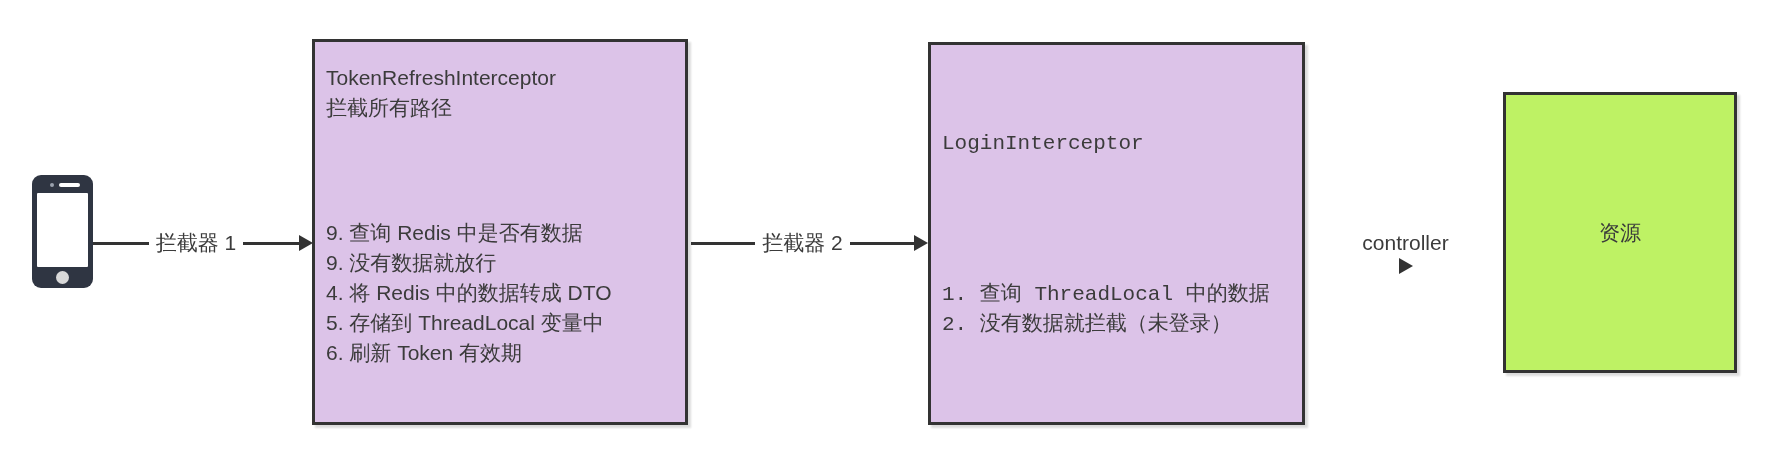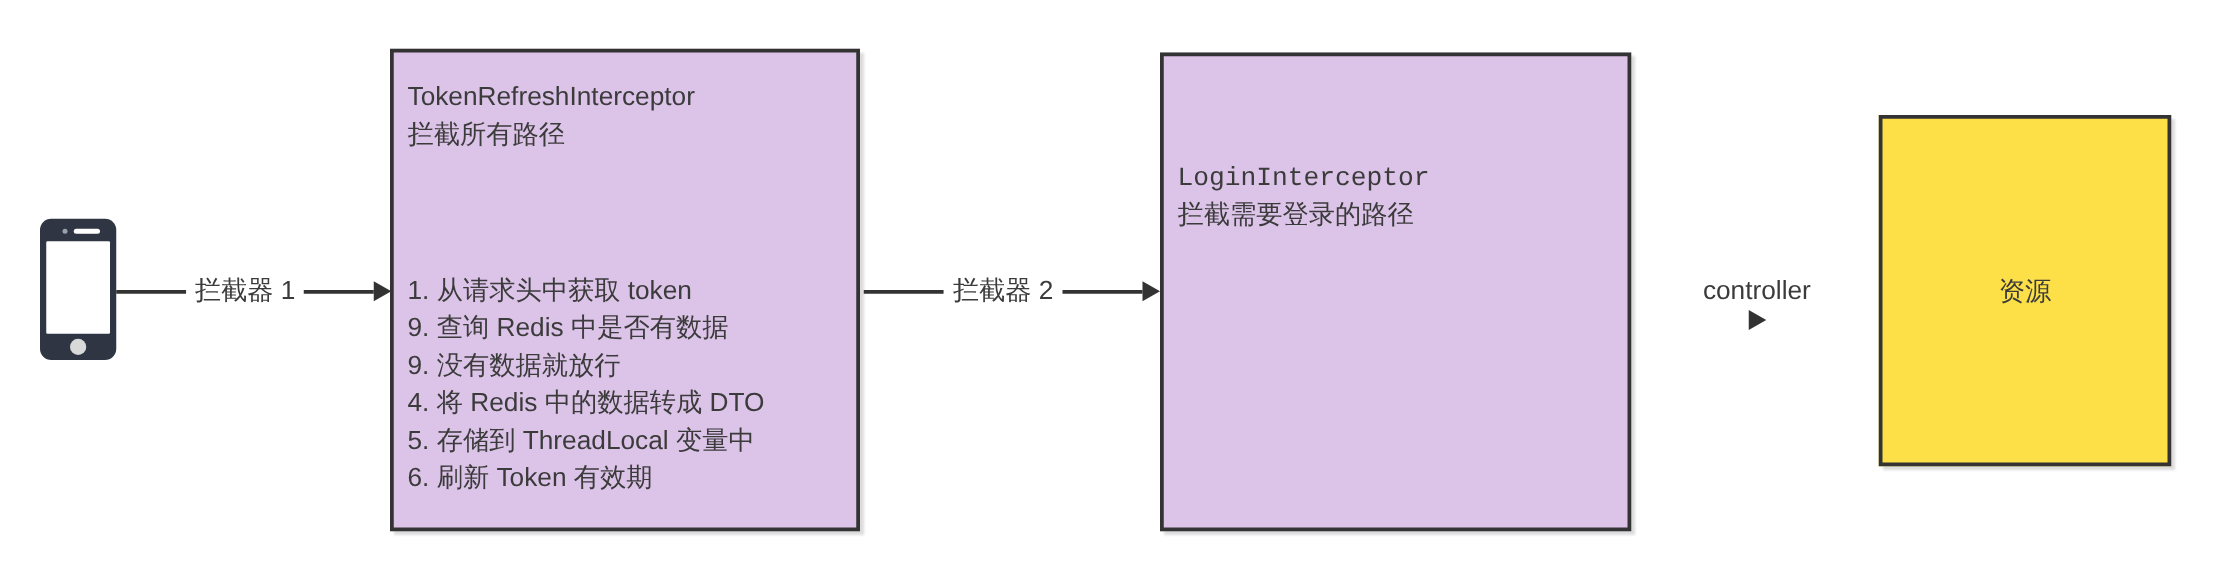--- a/index.html
+++ b/index.html
@@ -29,42 +29,42 @@
     position:absolute;left:27px;top:8px;width:21px;height:4px;
     border-radius:2px;background:#ffffff;
   }
   .phone-home{
     position:absolute;left:50%;bottom:4px;width:13px;height:13px;
     margin-left:-6.5px;border-radius:50%;background:#d9d9d9;
   }
 
   
   .connector{
-    position:absolute;height:30px;top:218px;
+    position:absolute;height:30px;top:228px;
     display:flex;align-items:center;
   }
   .connector .seg{flex:1;height:3px;background:#333333;}
   .connector .clabel{
     padding:0 7px;font-size:21px;line-height:30px;white-space:nowrap;
     color:#3b3b3b;background:#ffffff;
   }
   .connector .head{
     flex:0 0 auto;width:0;height:0;
     border-left:14px solid #333333;
     border-top:8px solid transparent;
     border-bottom:8px solid transparent;
   }
 
   
   .box{
     position:absolute;border:3px solid #333333;box-sizing:border-box;
     box-shadow:3px 3px 2px rgba(0,0,0,0.14);
   }
   .box.purple{background:#dcc3e8;}
-  .box.yellow{background:#fde047;}
+  .box.yellow{background:#bef264;}
   .box-text{
     position:absolute;left:11px;right:6px;
     font-size:21px;line-height:30px;white-space:nowrap;
   }
   .resource-box{
     display:flex;align-items:center;justify-content:center;
     font-size:21px;
   }
 </style>
 </head>
@@ -85,42 +85,42 @@
     <div class="seg"></div>
     <div class="head"></div>
   </div>
 
   <div class="box purple" style="left:312px;top:39px;width:376px;height:386px;">
     <div class="box-text" style="top:21px;">
       <div>TokenRefreshInterceptor</div>
       <div>拦截所有路径</div>
     </div>
     <div class="box-text" style="top:176px;">
-      <div>1. 从请求头中获取 token</div>
       <div>9. 查询 Redis 中是否有数据</div>
       <div>9. 没有数据就放行</div>
       <div>4. 将 Redis 中的数据转成 DTO</div>
       <div>5. 存储到 ThreadLocal 变量中</div>
       <div>6. 刷新 Token 有效期</div>
     </div>
   </div>
 
   <div class="connector" style="left:691px;width:237px;">
     <div class="seg"></div>
     <span class="clabel">拦截器 2</span>
     <div class="seg"></div>
     <div class="head"></div>
   </div>
 
   <div class="box purple" style="left:928px;top:42px;width:377px;height:383px;font-family:Liberation Mono, monospace;">
     <div class="box-text" style="top:84px;">
       <div>LoginInterceptor</div>
-      <div>拦截需要登录的路径</div>
     </div>
     <div class="box-text" style="top:235px;">
+      <div>1. 查询 ThreadLocal 中的数据</div>
+      <div>2. 没有数据就拦截（未登录）</div>
     </div>
   </div>
 
   <div class="connector" style="left:1308px;width:195px;flex-direction:column;">
     <div class="seg"></div>
     <span class="clabel">controller</span>
     <div class="seg"></div>
     <div class="head"></div>
   </div>
 

